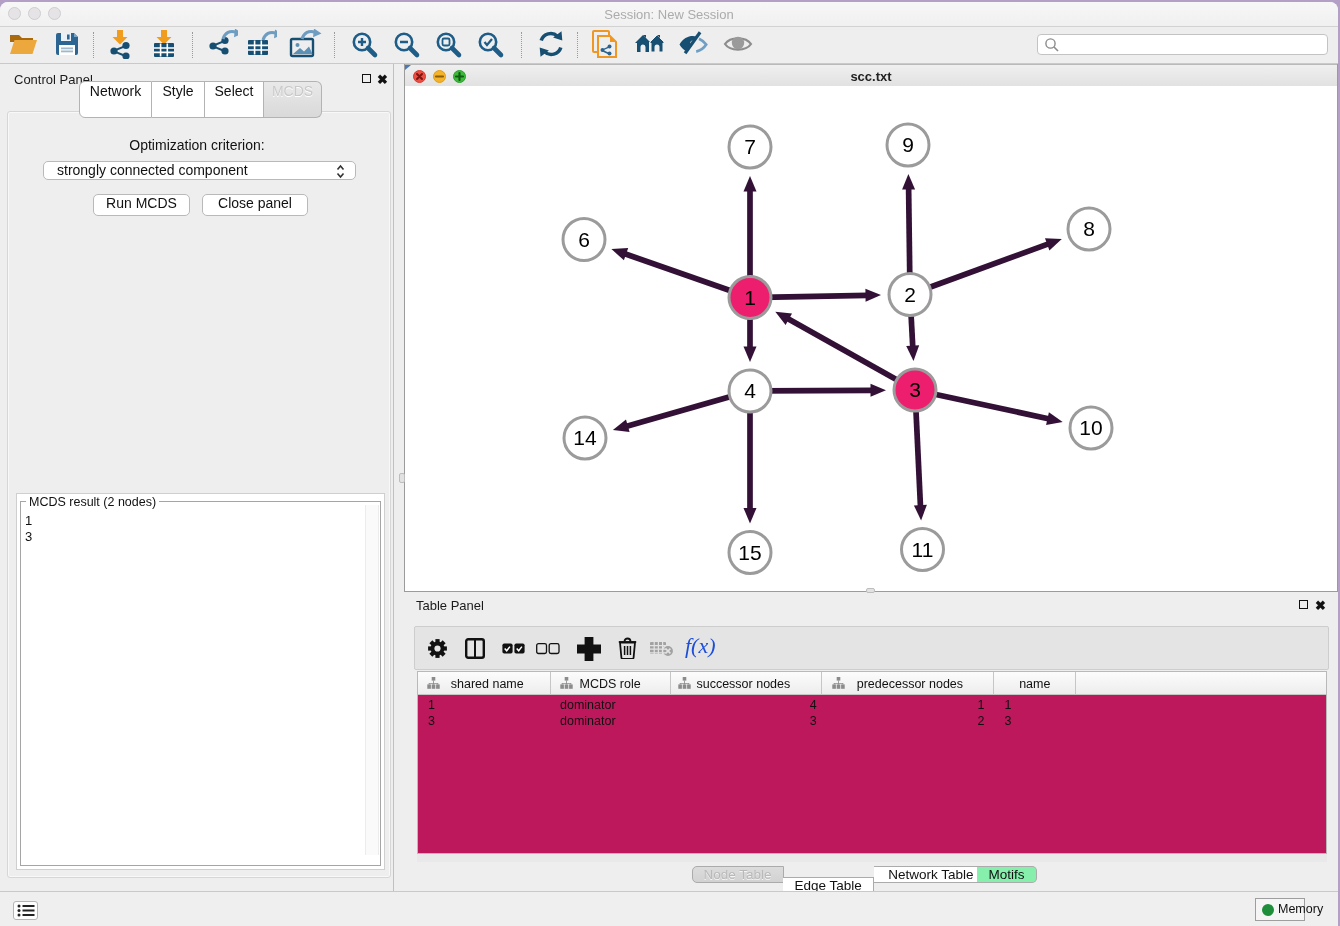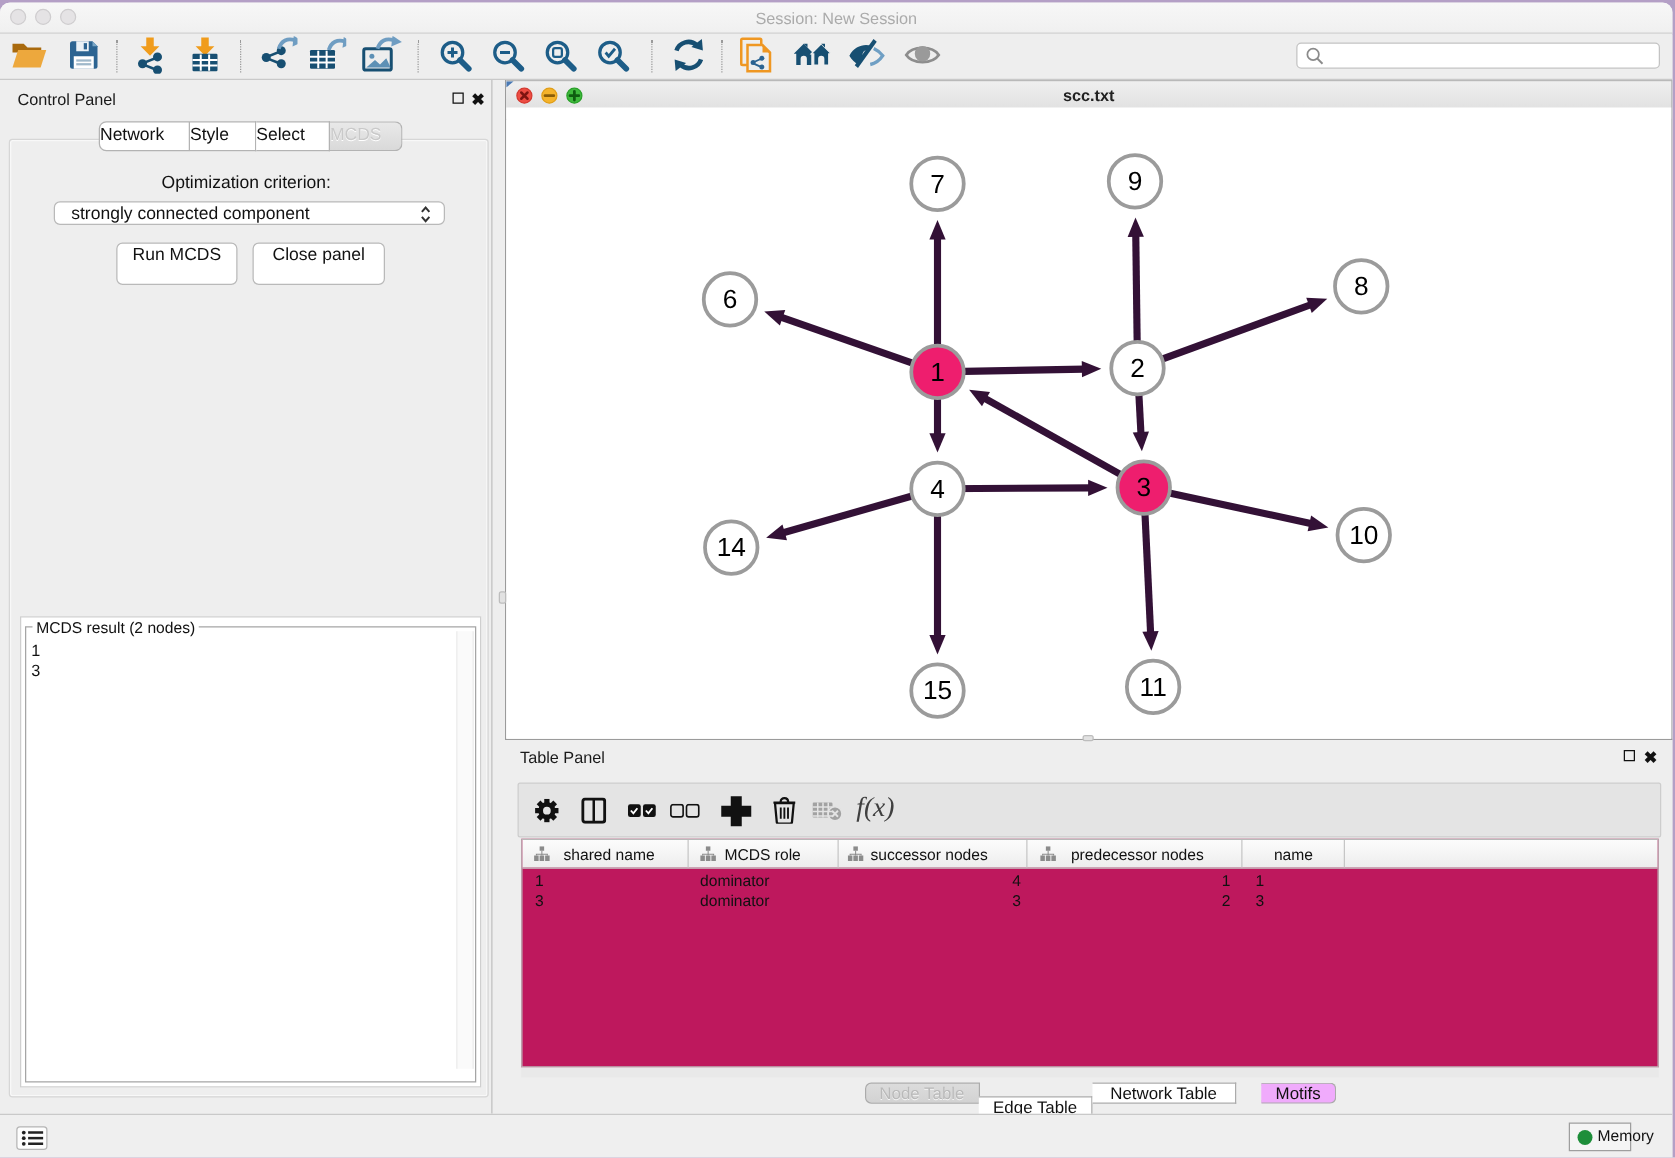--- a/index.html
+++ b/index.html
@@ -11,25 +11,25 @@
 #title-text{position:absolute;left:0;right:0;top:5px;text-align:center;font-size:13px;color:#ababab;}
 #toolbar{position:absolute;left:0;top:26px;width:1338px;height:36px;background:#eeeeee;border-bottom:1px solid #c9c9c9;}
 .sep{position:absolute;top:4px;height:26px;width:1px;border-left:1px dotted #9a9a9a;}
 .ticon{position:absolute;top:1px;}
 #search{position:absolute;left:1037px;top:6px;width:291px;height:21px;background:#fff;border:1px solid #c3c3c3;border-radius:4px;}
 
 #cpanel{position:absolute;left:0;top:62px;width:394px;height:827px;background:#eeeeee;border-right:1px solid #c0c0c0;}
 #cp-title{position:absolute;left:14px;top:8px;font-size:13px;color:#1a1a1a;}
 .wbtn-sq{position:absolute;width:9px;height:9px;border:1.5px solid #111;}
 .wbtn-x{position:absolute;font-size:13px;font-weight:bold;color:#111;line-height:11px;}
-.tab{position:absolute;top:33px;height:24px;background:#fff;border:1px solid #b3b3b3;font-size:14px;color:#111;text-align:left;line-height:19px;}
+.tab{position:absolute;top:17px;height:37px;background:#fff;border:1px solid #b3b3b3;font-size:14px;color:#111;text-align:center;line-height:19px;}
 #innerpanel{position:absolute;left:7px;top:47px;width:384px;height:767px;border:1px solid #d6d6d6;border-radius:3px;box-shadow:inset 0 0 0 1px #f8f8f8;}
 #optlabel{position:absolute;left:0;width:394px;top:73px;text-align:center;font-size:14px;color:#111;}
 #optselect{position:absolute;left:43px;top:97px;width:313px;height:19px;background:#fff;border:1px solid #b9b9b9;border-radius:5px;font-size:14px;color:#111;line-height:17px;padding-left:13px;}
-.btn{position:absolute;top:130px;height:34px;background:#fff;border:1px solid #b9b9b9;border-radius:5px;font-size:14px;color:#111;text-align:center;line-height:16px;}
+.btn{position:absolute;top:130px;height:22px;background:#fff;border:1px solid #b9b9b9;border-radius:5px;font-size:14px;color:#111;text-align:center;line-height:16px;}
 #mcdsbox{position:absolute;left:16px;top:429px;width:369px;height:377px;background:#fff;border:1px solid #cfcfcf;}
 #mcds-field{position:absolute;left:3px;top:7px;width:361px;height:365px;border:1px solid #a5a5a5;}
 #mcds-legend{position:absolute;left:5px;top:-7px;background:#fff;padding:0 3px;font-size:12.5px;color:#111;white-space:nowrap;}
 #mcds-scroll{position:absolute;right:5px;top:11px;width:14px;height:350px;background:#fafafa;border-left:1px solid #ececec;border-right:1px solid #ececec;}
 
 #netwin{position:absolute;left:404px;top:62px;width:934px;height:528px;border:1px solid #9b9b9b;border-top:none;background:#fff;}
 #nettitle{position:absolute;left:0;top:0;width:932px;height:32px;background:linear-gradient(#efefef,#dcdcdc);border-top:1px solid #b9b9b9;border-bottom:1px solid #b2b2b2;text-decoration:underline;}
 .mac{position:absolute;top:5px;width:13px;height:13px;border-radius:50%;}
 .mac svg{position:absolute;left:0;top:0;display:block;}
 #net-title-text{position:absolute;left:0;right:0;top:4px;text-align:center;font-size:13px;font-weight:bold;color:#222;}
@@ -342,21 +342,21 @@
       <svg style="position:absolute;left:235px;top:14px" width="24" height="16" viewBox="0 0 24 16">
           <g fill="#a2a2a2">
             <rect x="0" y="1" width="16" height="12" rx="1"></rect>
           </g>
           <circle cx="18" cy="10" r="5.6" fill="#a2a2a2" stroke="#e4e4e4" stroke-width="1.3"></circle>
           <g stroke="#e4e4e4" stroke-width="1.2">
             <path d="M0 4.6 h16 M0 8.2 h16 M0 11.8 h16 M4.2 1 v12 M8.4 1 v12 M12.6 1 v12"></path>
           </g>
           <path d="M15.6 7.6 l4.8 4.8 M20.4 7.6 l-4.8 4.8" stroke="#e4e4e4" stroke-width="1.5"></path>
         </svg>
-      <div style="position:absolute;left:270px;top:6px;font-family:'Liberation Serif',serif;font-style:italic;font-size:22px;color:#404040;">f(x)</div>
+      <div style="position:absolute;left:270px;top:6px;font-family:'Liberation Serif',serif;font-style:italic;font-size:22px;color:#1d4ed8;">f(x)</div>
     </div>
     <div id="ttable">
       <div id="thead">
         <div class="th" style="left:0;width:132.5px;padding-left:7px;">shared name</div>
         <div class="th" style="left:132.5px;width:120.2px;">MCDS role</div>
         <div class="th" style="left:248px;width:155.7px;">successor nodes</div>
         <div class="th" style="left:408.4px;width:168px;">predecessor nodes</div>
         <div class="th" style="left:576.4px;width:81.8px;">name</div>
         <svg class="hicon" style="left:9px" width="13" height="12" viewBox="0 0 13 12">
             <g fill="#8b8b8b">
@@ -407,21 +407,21 @@
         <div class="td" style="left:142px;">dominator</div>
         <div class="td" style="left:252.7px;width:146px;text-align:right;">3</div>
         <div class="td" style="left:408.4px;width:158px;text-align:right;">2</div>
         <div class="td" style="left:586.4px;">3</div>
       </div>
     </div>
     <div id="hscroll"></div>
     <div class="btab" style="left:287.5px;width:92px;border-radius:5px 0 0 5px;background:linear-gradient(#dcdcdc,#d2d2d2);color:#b9b9b9;text-shadow:0 1px 0 #f5f5f5;line-height:16px;">Node Table</div>
     <div class="btab" style="left:379.4px;width:90.5px;border-left:none;background:#fff;color:#111;line-height:16px;margin-top:11px;">Edge Table</div>
     <div class="btab" style="left:469.9px;width:115px;border-left:none;background:#fff;color:#111;line-height:16px;">Network Table</div>
-    <div class="btab" style="left:605px;width:60px;border-left:none;border-radius:0 5px 5px 0;background:#f0abfc;color:#111;line-height:16px;">Motifs</div>
+    <div class="btab" style="left:573px;width:60px;border-left:none;border-radius:0 5px 5px 0;background:#86efac;color:#111;line-height:16px;">Motifs</div>
   </div>
   <div style="position:absolute;left:399px;top:471px;width:6px;height:10px;background:#e2e2e2;border:1px solid #bdbdbd;border-radius:2px;"></div>
 <div style="position:absolute;left:866px;top:586px;width:9px;height:5px;background:#e2e2e2;border:1px solid #bdbdbd;border-radius:2px;"></div>
 <div id="statusbar">
     <div id="listbtn">
         <svg width="21" height="15" style="position:absolute;left:2px;top:1px" viewBox="0 0 21 15">
           <g fill="#222">
             <circle cx="3" cy="3" r="1.5"></circle>
             <circle cx="3" cy="7.5" r="1.5"></circle>
             <circle cx="3" cy="12" r="1.5"></circle>

